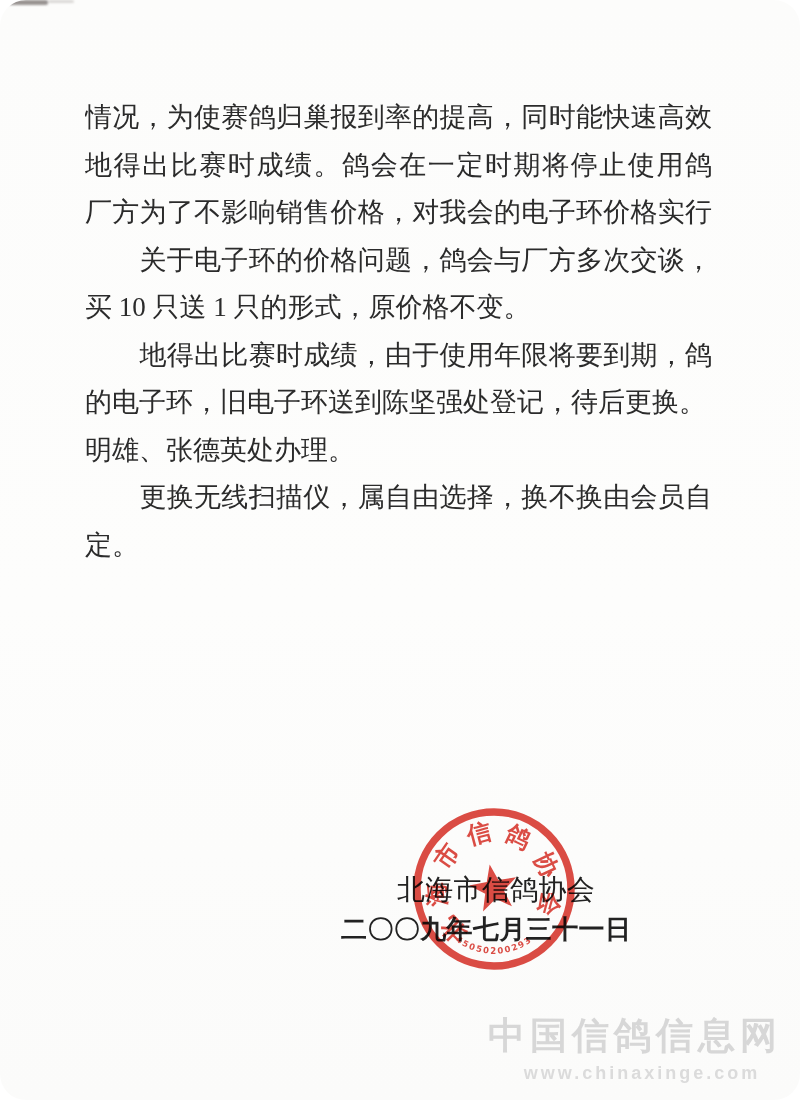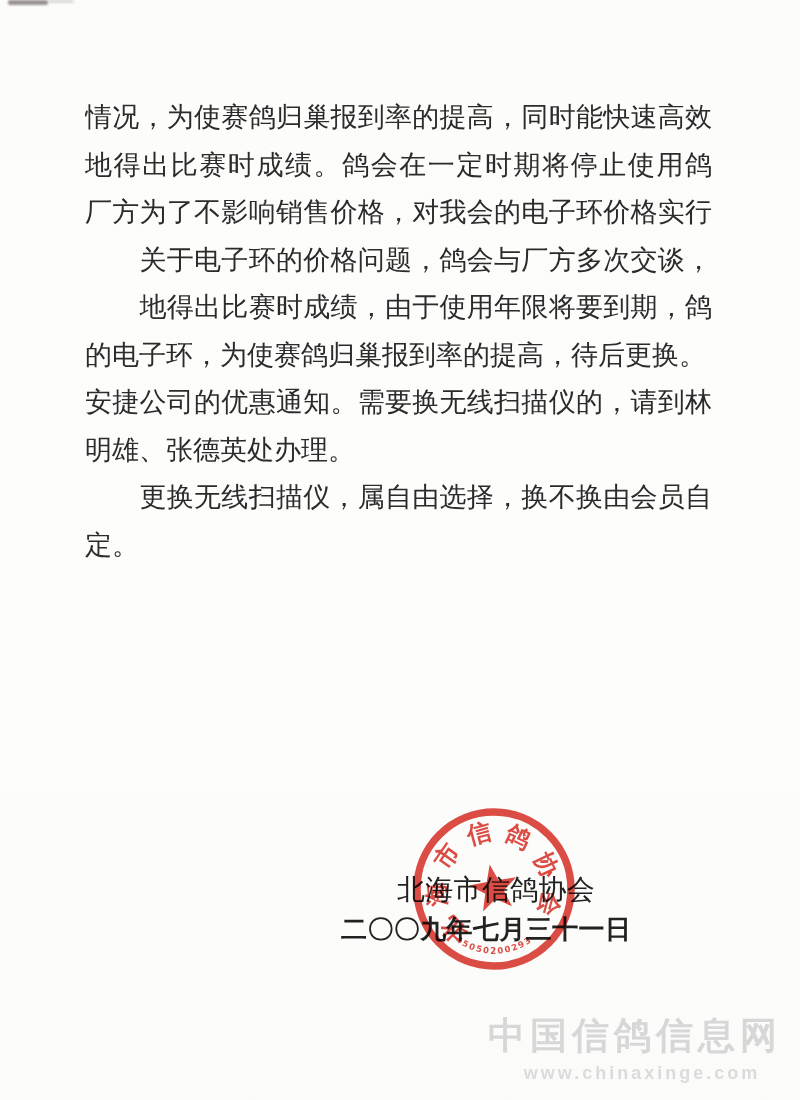--- a/index.html
+++ b/index.html
@@ -6,20 +6,21 @@
     margin: 0;
     padding: 0;
   }
   .page {
     position: relative;
     width: 800px;
     height: 1100px;
     background: linear-gradient(180deg, #fcfcfb 0%, #fdfdfc 55%, #fbfbfa 100%);
     overflow: hidden;
     font-family: "Liberation Serif", "DejaVu Serif", serif;
+    border-radius: 26px;
   }
 
   
   .smudge-a {
     position: absolute;
     left: 8px; top: 0;
     width: 40px; height: 5px;
     background: rgba(70,60,58,0.55);
     border-radius: 2px;
     filter: blur(1px);
@@ -131,23 +132,23 @@
 <div class="page">
 
   <div class="smudge-a"></div>
   <div class="smudge-b"></div>
 
   <div class="letter-body" id="letter-lines">
       <div class="line full">情况，为使赛鸽归巢报到率的提高，同时能快速高效</div>
       <div class="line full">地得出比赛时成绩。鸽会在一定时期将停止使用鸽</div>
       <div class="line full">厂方为了不影响销售价格，对我会的电子环价格实行</div>
       <div class="line full">　　关于电子环的价格问题，鸽会与厂方多次交谈，</div>
+      <div class="line">买 10 只送 1 只的形式，原价格不变。</div>
       <div class="line full">　　地得出比赛时成绩，由于使用年限将要到期，鸽</div>
-      <div class="line">的电子环，为使赛鸽归巢报到率的提高，待后更换。</div>
-      <div class="line full">安捷公司的优惠通知。需要换无线扫描仪的，请到林</div>
+      <div class="line">的电子环，旧电子环送到陈坚强处登记，待后更换。</div>
       <div class="line">明雄、张德英处办理。</div>
       <div class="line full">　　更换无线扫描仪，属自由选择，换不换由会员自</div>
       <div class="line">定。</div>
     </div>
 
   <div class="signature">北海市信鸽协会</div>
   <div class="sign-date">二〇〇九年七月三十一日</div>
 
   <svg class="seal" viewBox="0 0 220 220" xmlns="http://www.w3.org/2000/svg">
     <circle cx="110" cy="110" r="77" fill="none" stroke-width="7.5" stroke="#d9342b"></circle>

